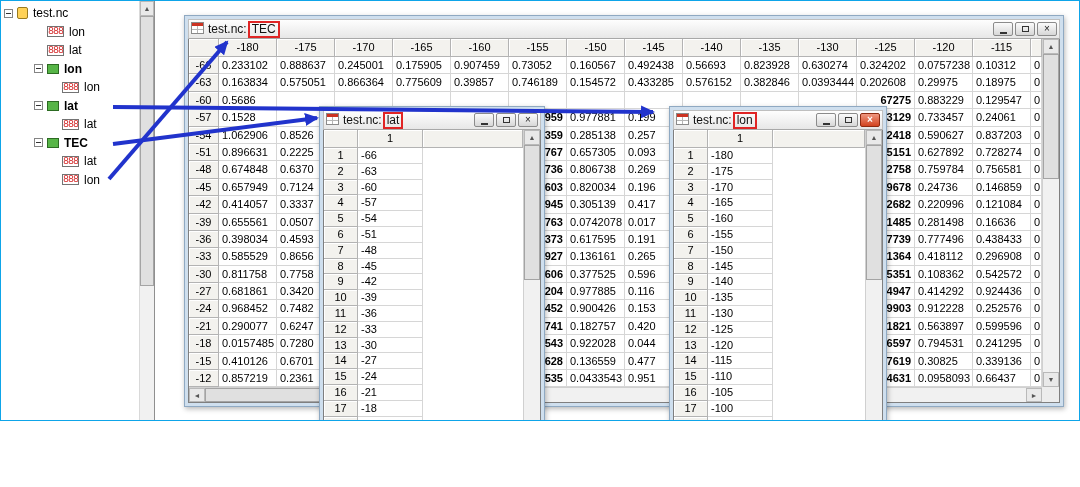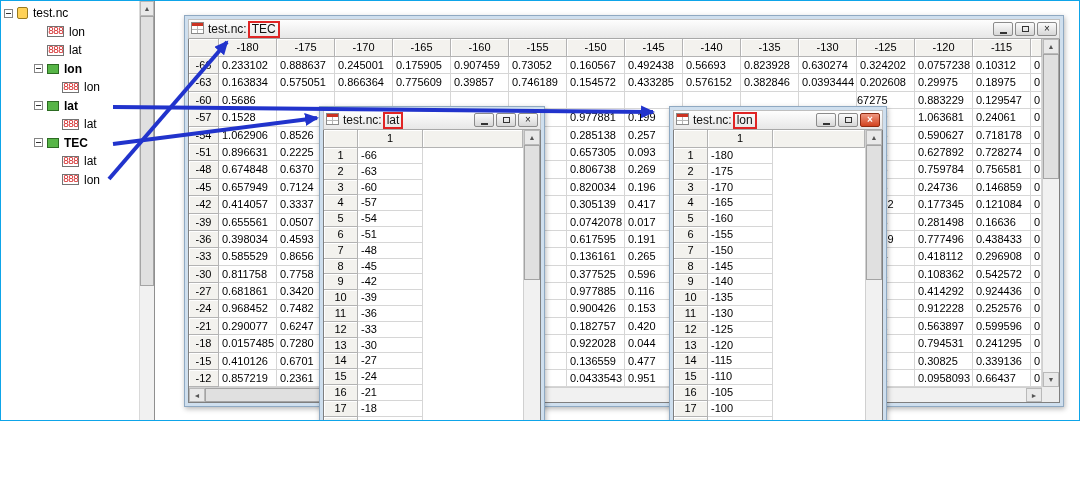--- a/index.html
+++ b/index.html
@@ -36,21 +36,21 @@
   .wbtn.red { background: linear-gradient(#f0977f, #d2431f); border-color: #8e2a10; color: #fff; font-weight: bold; }
   .win-body { height: calc(100% - 20px); background: #fff; border: 1px solid #7f7f7f; border-top: none; display: grid; grid-template-columns: 1fr 17px; grid-template-rows: 1fr 15px; grid-template-areas: "main vs" "hs cor"; overflow: hidden; }
   .grid-area { grid-area: main; overflow: hidden; background: #fff; }
 
   
   .hdr-row { display: flex; height: 18px; line-height: 17px; }
   .hc { background: #f3f2ee; border-right: 1px solid #b3b3b3; border-bottom: 1px solid #b3b3b3; box-shadow: inset 1px 1px 0 #fff; text-align: center; font-size: 11px; color: #000; overflow: hidden; white-space: nowrap; }
   .trow { display: flex; height: 17.4px; line-height: 17.4px; }
   .trow.small { height: 15.8px; line-height: 15.8px; }
   .cell { background: #fff; border-right: 1px solid #d6d6d6; border-bottom: 1px solid #d6d6d6; padding-left: 3px; font-size: 11px; white-space: nowrap; overflow: hidden; color: #000; }
-  .cell.frag-right { padding-right: 3px; padding-left: 0; }
+  .cell.frag-right { text-align: right; padding-right: 3px; padding-left: 0; font-weight: bold; }
   .rh { flex: 0 0 30px; }
   .dc { flex: 0 0 58px; }
   .pcol { flex: 1 1 auto; min-width: 0; }
   .rn { flex: 0 0 34px; }
   .vc { flex: 0 0 65px; }
   .vfill { flex: 1 1 auto; border: none; }
   .hfill { flex: 1 1 auto; }
 
   
   .vscroll { grid-area: vs; background: #f1f1f1; border-left: 1px solid #d0d0d0; display: flex; flex-direction: column; }
@@ -240,40 +240,40 @@
               <div class="cell dc"></div>
               <div class="cell dc"></div>
               <div class="cell dc"></div>
               <div class="cell dc frag-right">1959</div>
               <div class="cell dc">0.977881</div>
               <div class="cell dc">0.199</div>
               <div class="cell dc"></div>
               <div class="cell dc"></div>
               <div class="cell dc"></div>
               <div class="cell dc frag-right">83129</div>
-              <div class="cell dc">1.063681</div>
+              <div class="cell dc">0.733457</div>
               <div class="cell dc">0.24061</div>
               <div class="cell pcol">0</div>
             </div>
             <div class="trow">
               <div class="hc rh">-54</div>
               <div class="cell dc">1.062906</div>
               <div class="cell dc">0.8526</div>
               <div class="cell dc"></div>
               <div class="cell dc"></div>
               <div class="cell dc"></div>
               <div class="cell dc frag-right">1359</div>
               <div class="cell dc">0.285138</div>
               <div class="cell dc">0.257</div>
               <div class="cell dc"></div>
               <div class="cell dc"></div>
               <div class="cell dc"></div>
               <div class="cell dc frag-right">92418</div>
               <div class="cell dc">0.590627</div>
-              <div class="cell dc">0.718178</div>
+              <div class="cell dc">0.837203</div>
               <div class="cell pcol">0</div>
             </div>
             <div class="trow">
               <div class="hc rh">-51</div>
               <div class="cell dc">0.896631</div>
               <div class="cell dc">0.2225</div>
               <div class="cell dc"></div>
               <div class="cell dc"></div>
               <div class="cell dc"></div>
               <div class="cell dc frag-right">7767</div>
@@ -330,21 +330,21 @@
               <div class="cell dc"></div>
               <div class="cell dc"></div>
               <div class="cell dc"></div>
               <div class="cell dc frag-right">28945</div>
               <div class="cell dc">0.305139</div>
               <div class="cell dc">0.417</div>
               <div class="cell dc"></div>
               <div class="cell dc"></div>
               <div class="cell dc"></div>
               <div class="cell dc frag-right">932682</div>
-              <div class="cell dc">0.177345</div>
+              <div class="cell dc">0.220996</div>
               <div class="cell dc">0.121084</div>
               <div class="cell pcol">0</div>
             </div>
             <div class="trow">
               <div class="hc rh">-39</div>
               <div class="cell dc">0.655561</div>
               <div class="cell dc">0.0507</div>
               <div class="cell dc"></div>
               <div class="cell dc"></div>
               <div class="cell dc"></div>

